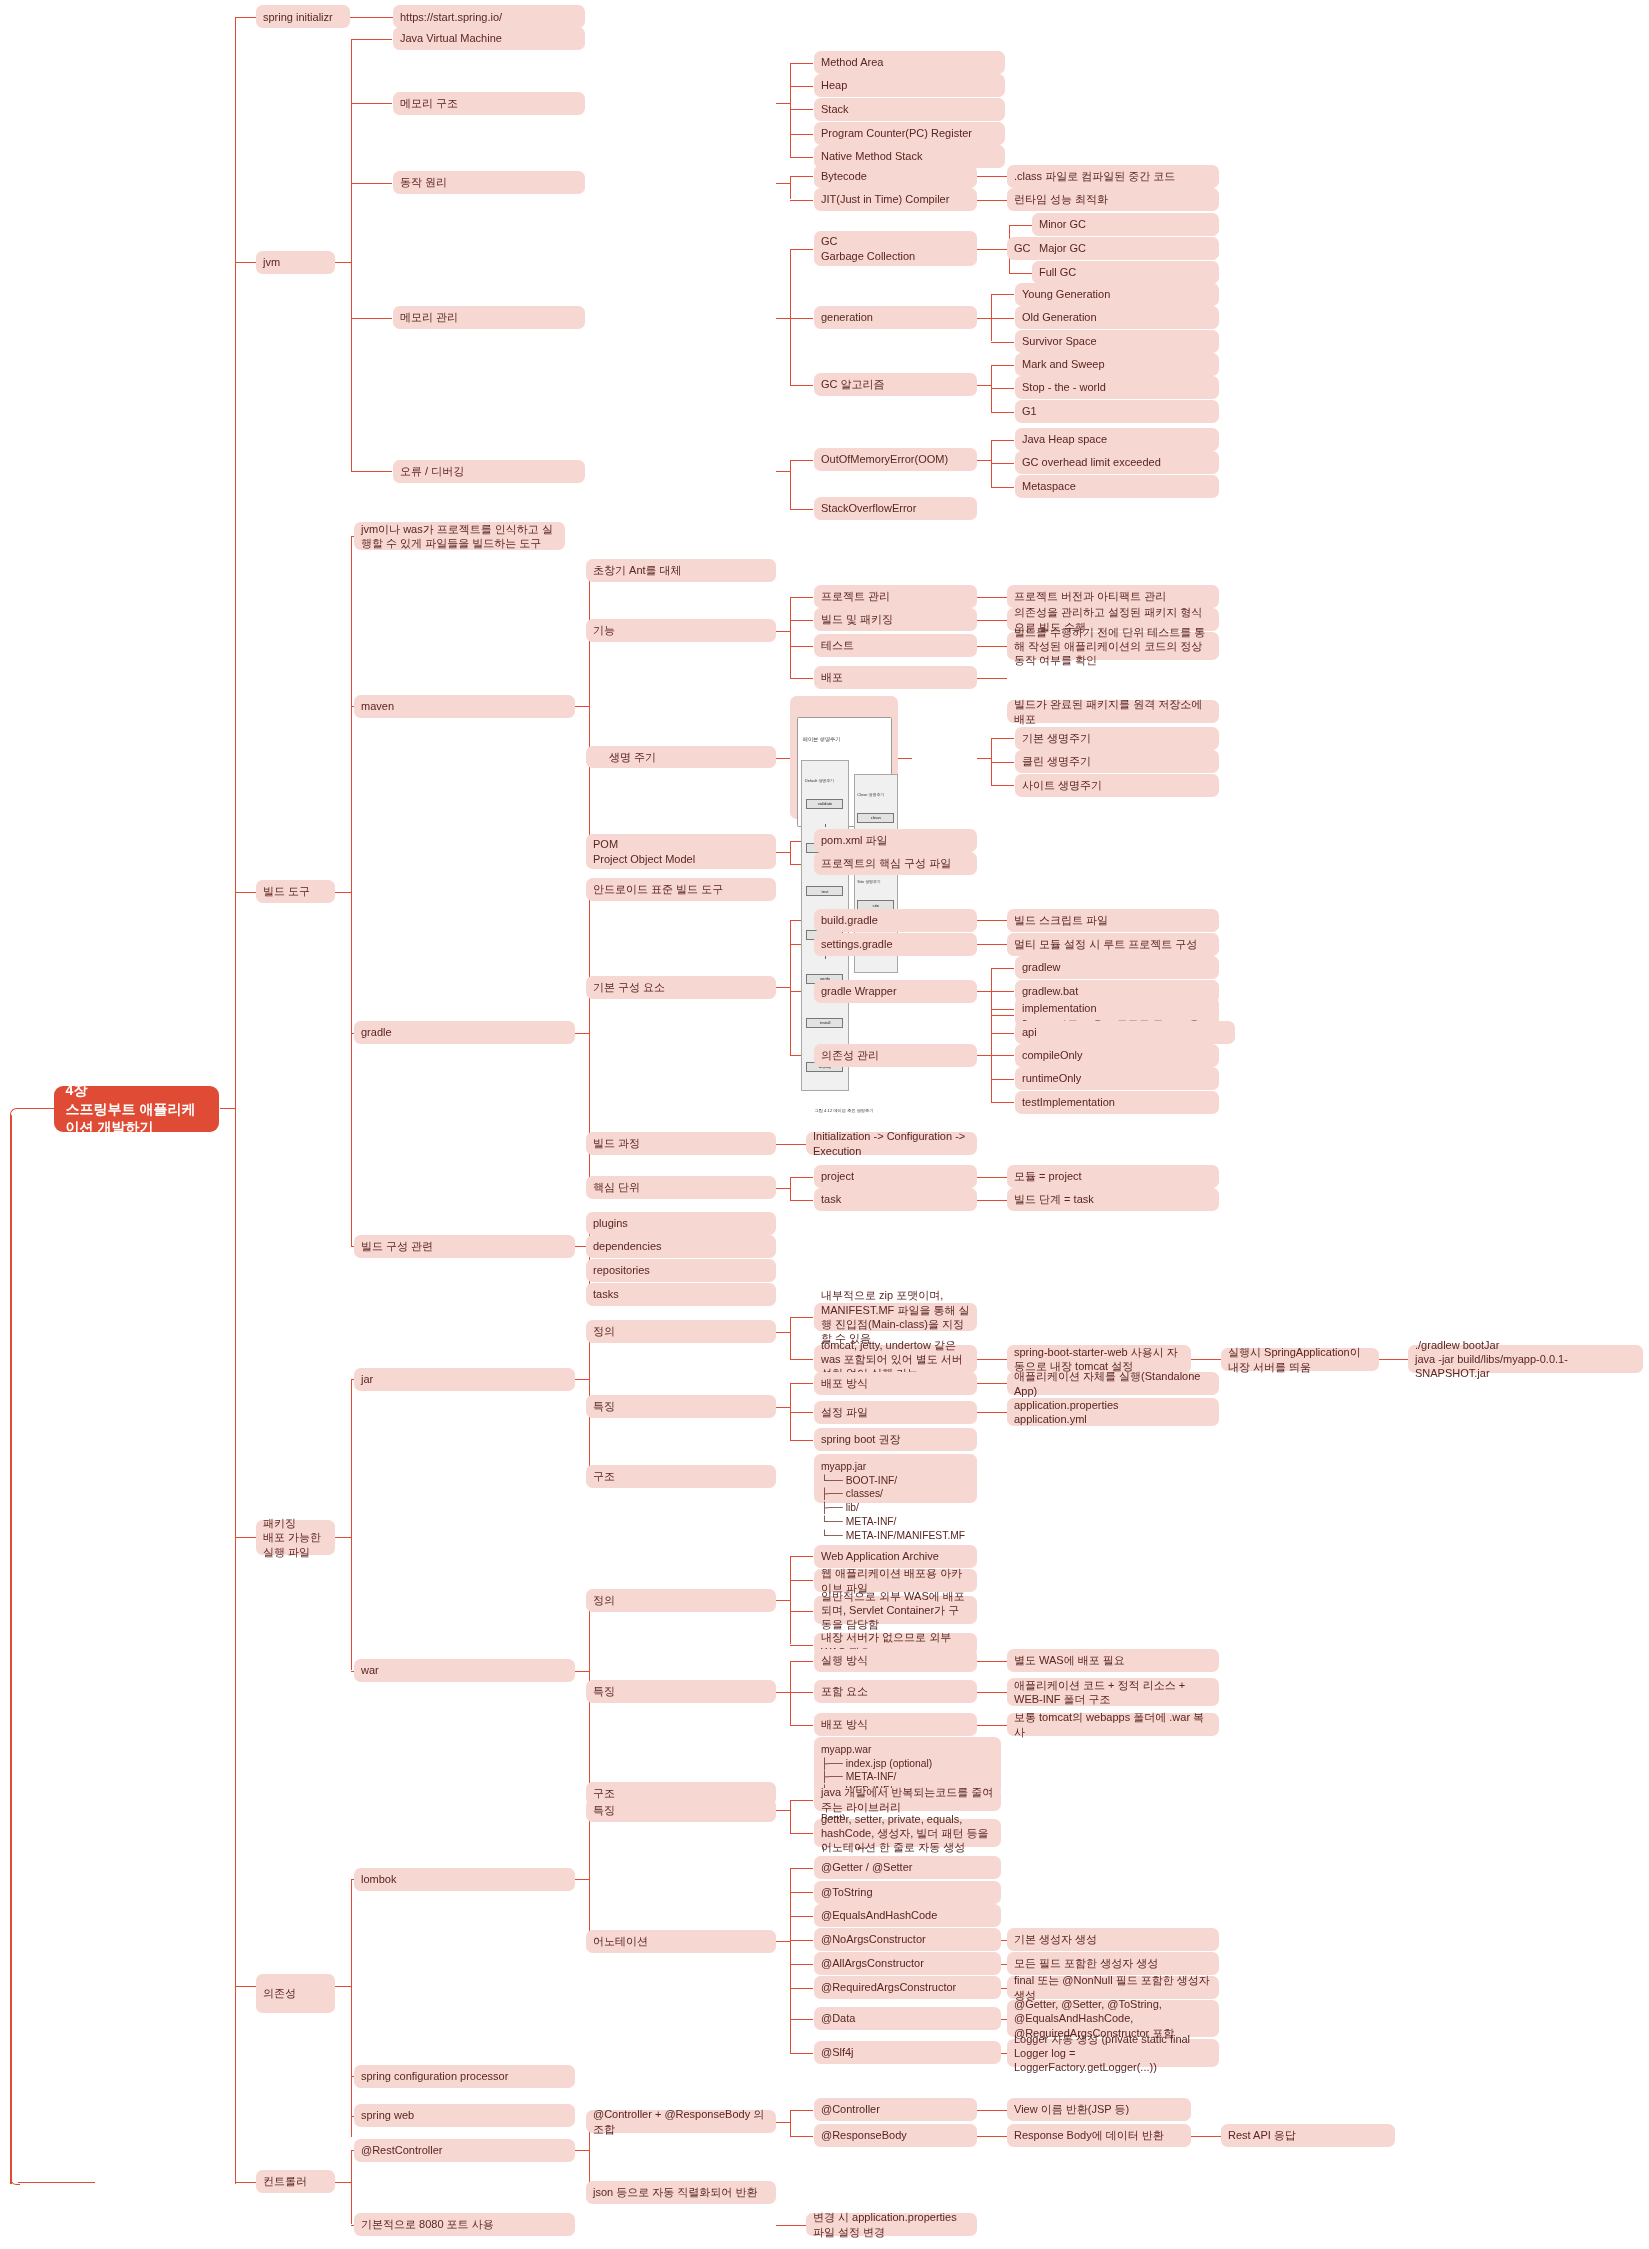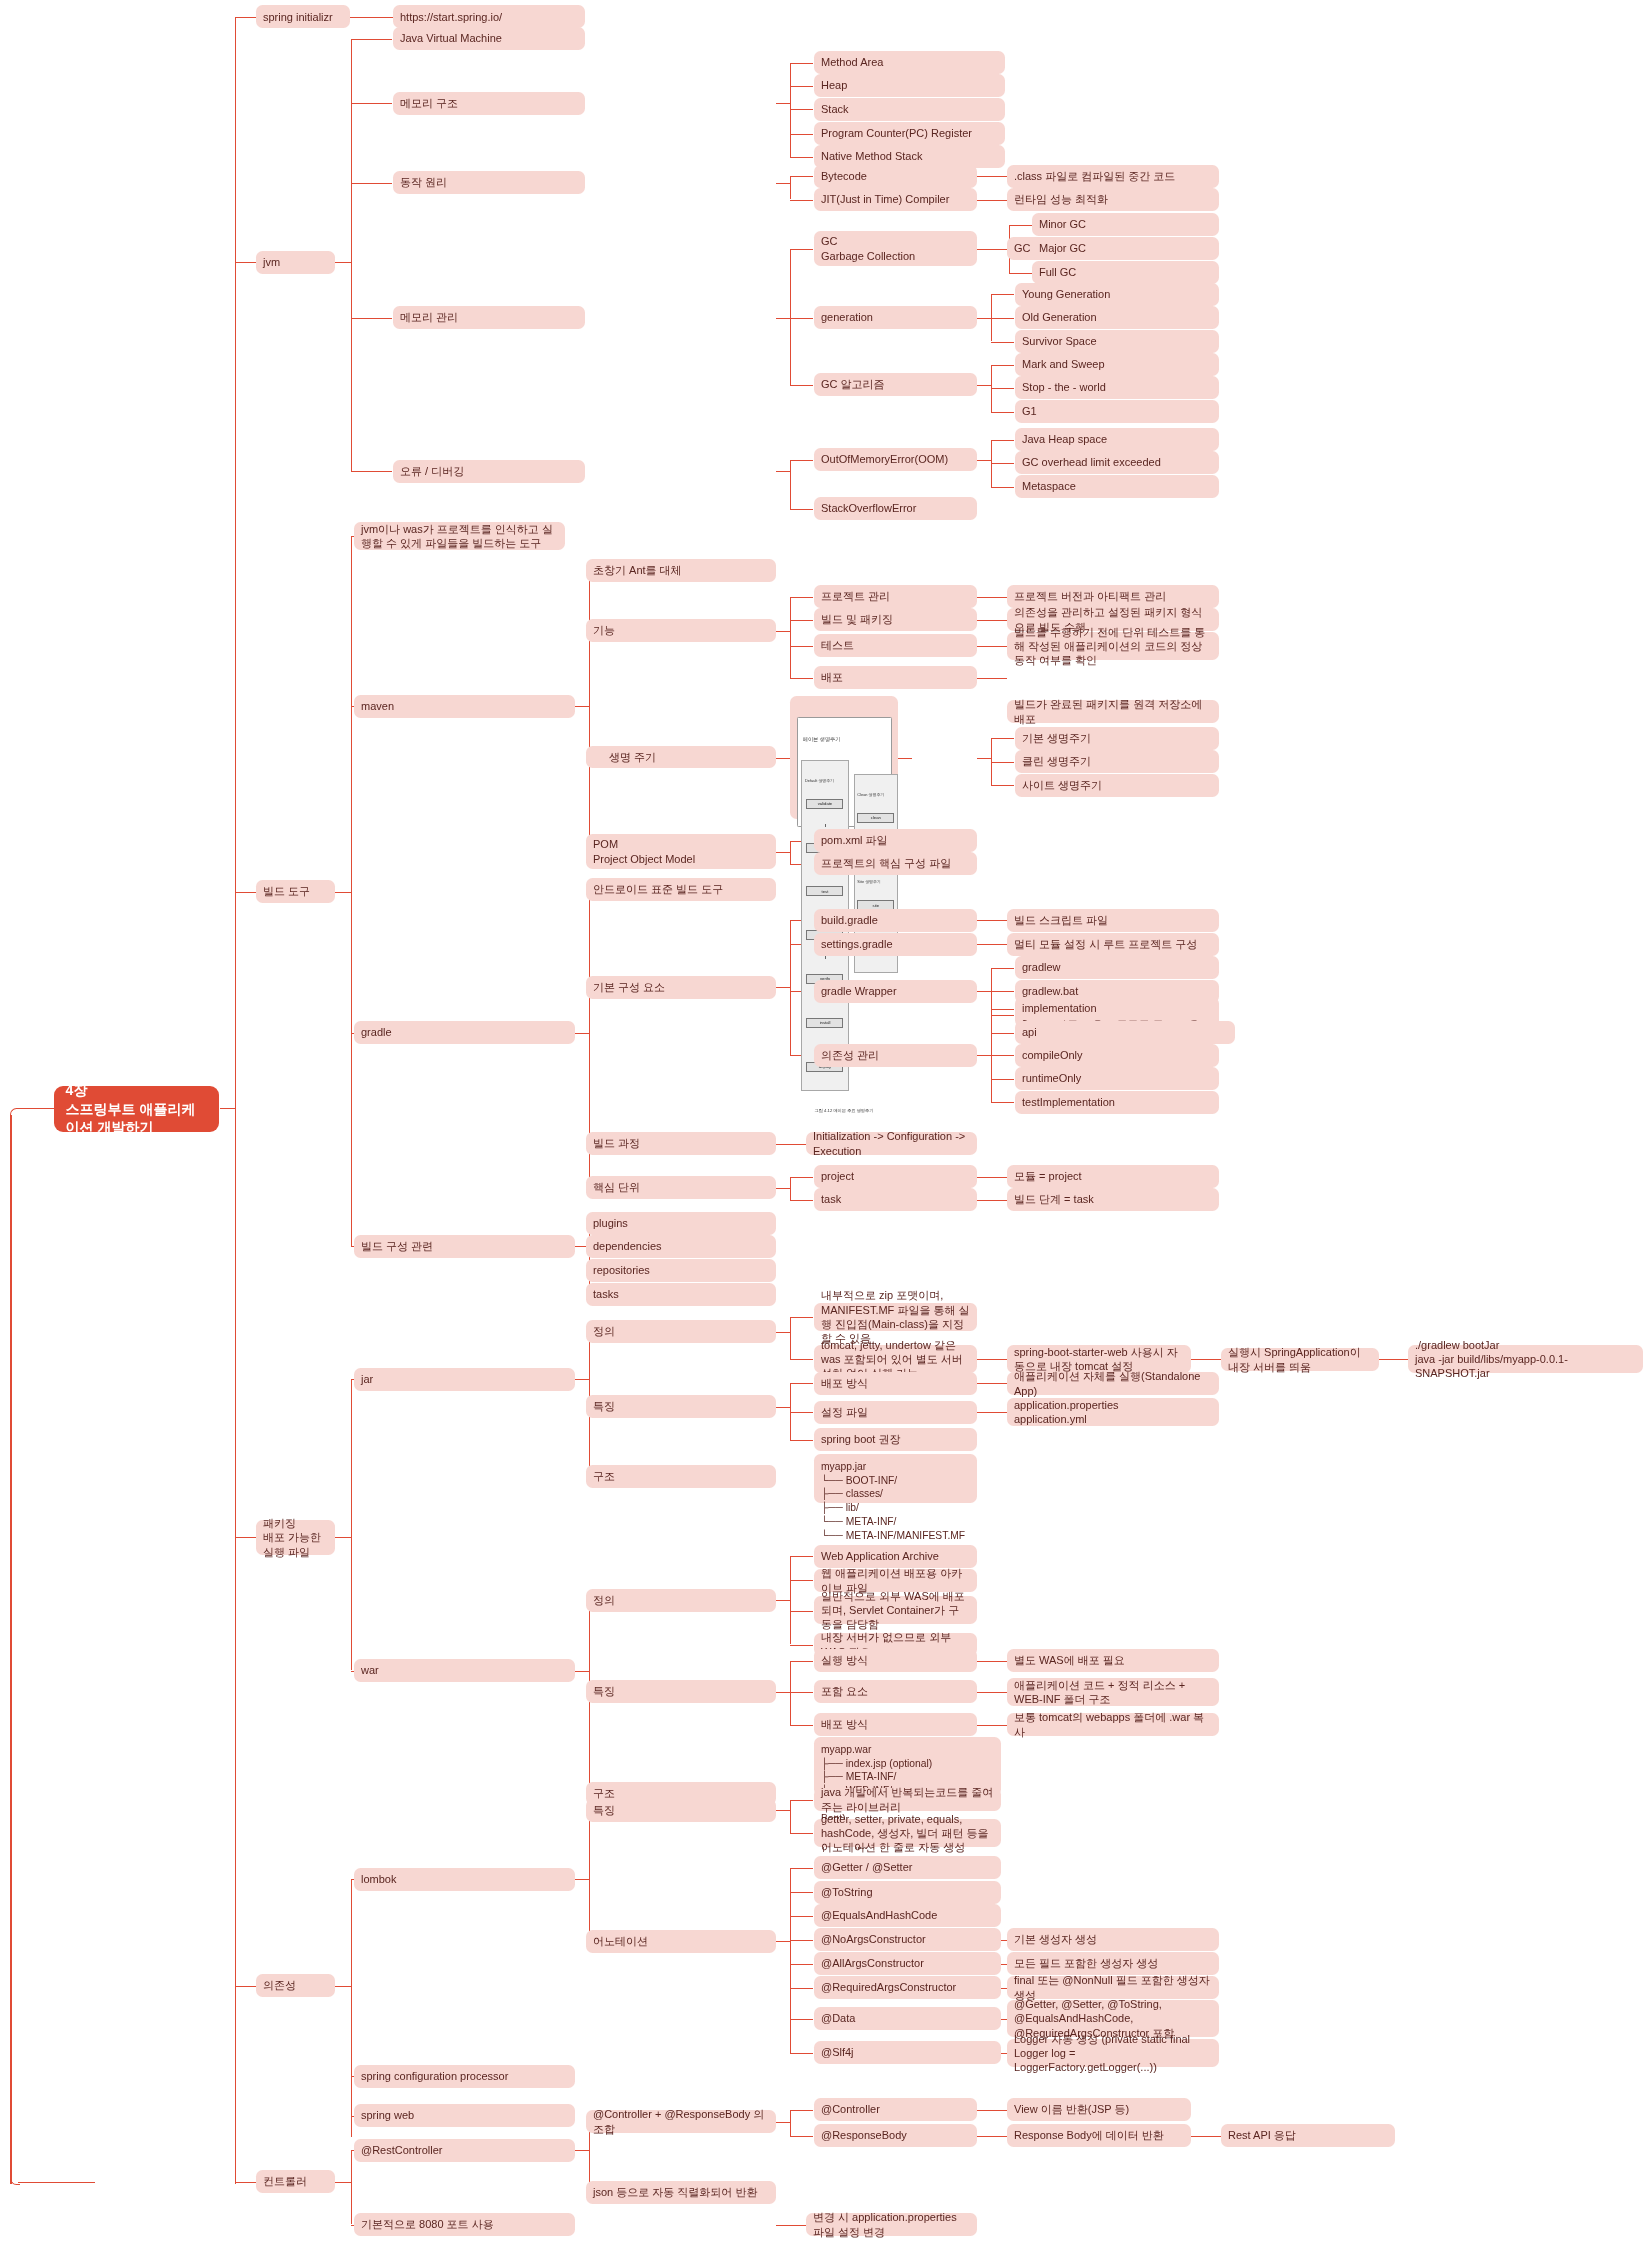--- a/index.html
+++ b/index.html
@@ -506,21 +506,21 @@
 
   <div class="node" style="left:586px;top:1782px;width:190px;height:23px;">구조</div>
   <div class="node mono" style="left:814px;top:1737px;width:187px;height:59px;">myapp.war
  ├── index.jsp (optional)
  ├── META-INF/
  ├── WEB-INF/
  │    ├── web.xml (optional in Spring Boot)
  │    ├── classes/
  │    └── lib/</div>
 
-  <div class="node" style="left:256px;top:1974px;width:79px;height:23px;">의존성</div>
+  <div class="node" style="left:256px;top:1974px;width:79px;height:39px;">의존성</div>
   <div class="node" style="left:354px;top:1868px;width:221px;height:23px;">lombok</div>
   <div class="node" style="left:586px;top:1799px;width:190px;height:23px;">특징</div>
   <div class="node" style="left:814px;top:1788px;width:187px;height:23px;">java 개발에서 반복되는코드를 줄여주는 라이브러리</div>
   <div class="node" style="left:814px;top:1819px;width:187px;height:28px;">getter, setter, private, equals, hashCode, 생성자, 빌더 패턴 등을 어노테이션 한 줄로 자동 생성</div>
 
   <div class="node" style="left:586px;top:1930px;width:190px;height:23px;">어노테이션</div>
   <div class="node" style="left:814px;top:1856px;width:187px;height:23px;">@Getter / @Setter</div>
   <div class="node" style="left:814px;top:1881px;width:187px;height:23px;">@ToString</div>
   <div class="node" style="left:814px;top:1904px;width:187px;height:23px;">@EqualsAndHashCode</div>
   <div class="node" style="left:814px;top:1928px;width:187px;height:23px;">@NoArgsConstructor</div>

